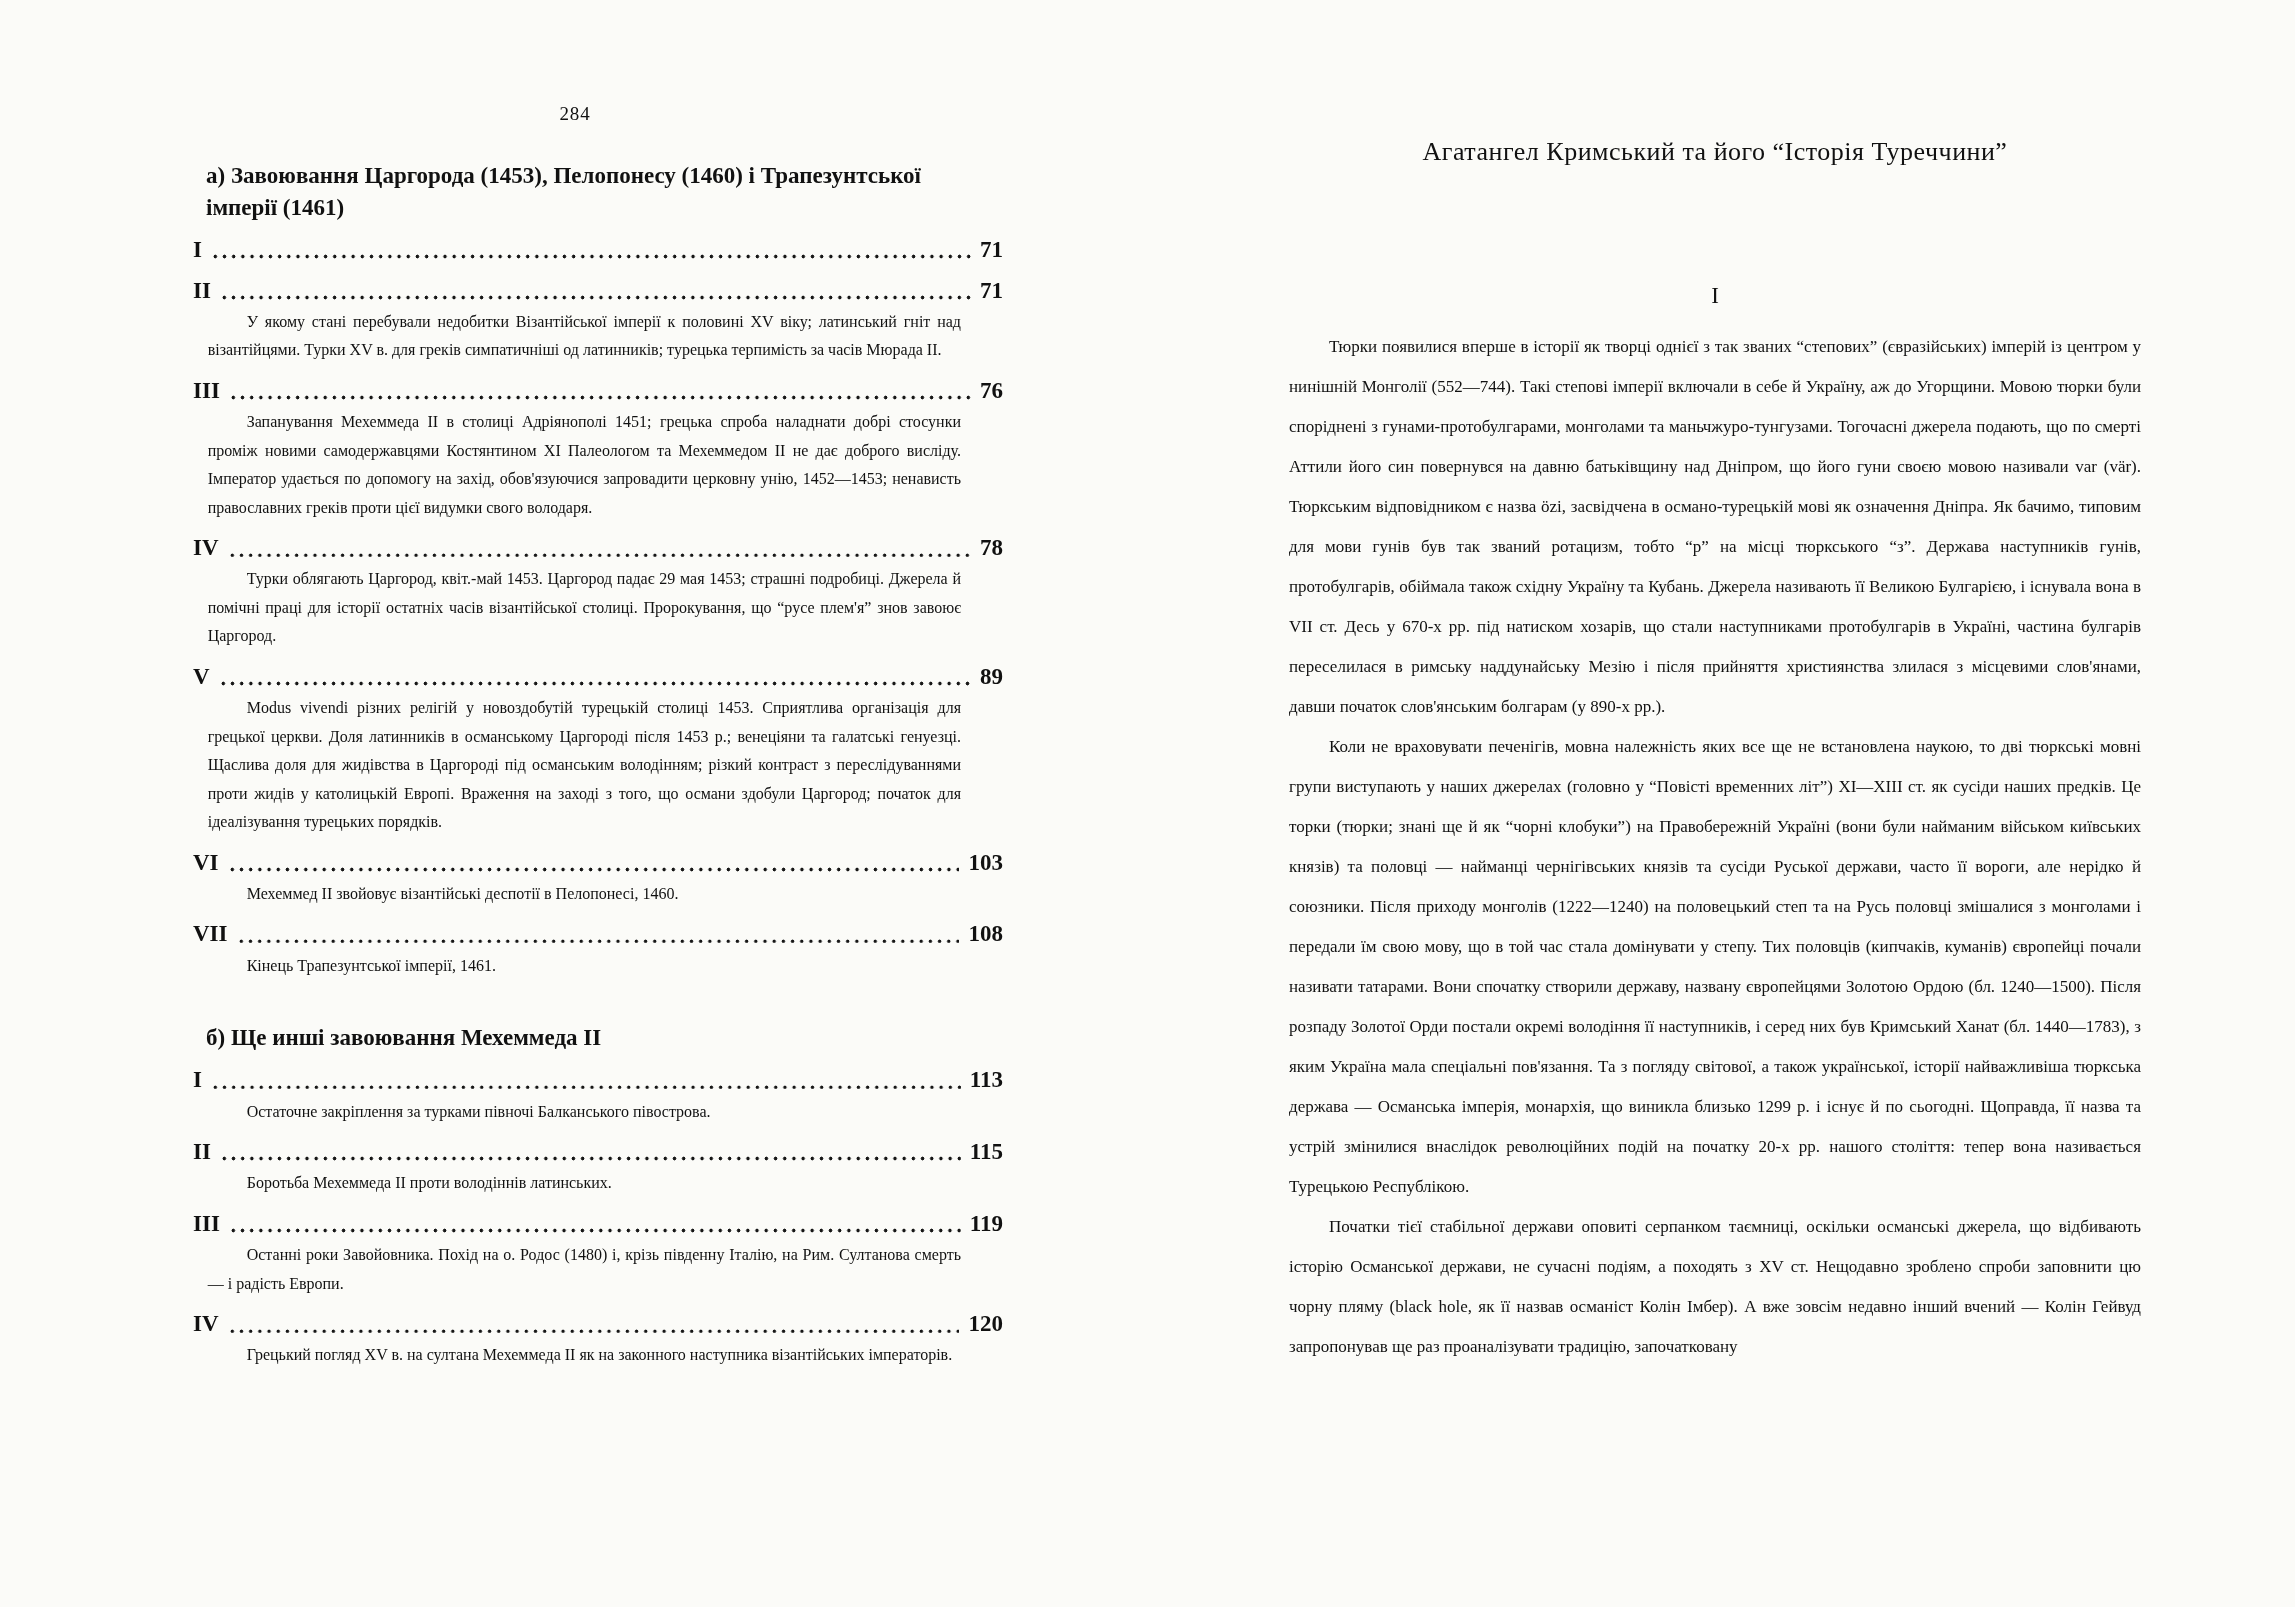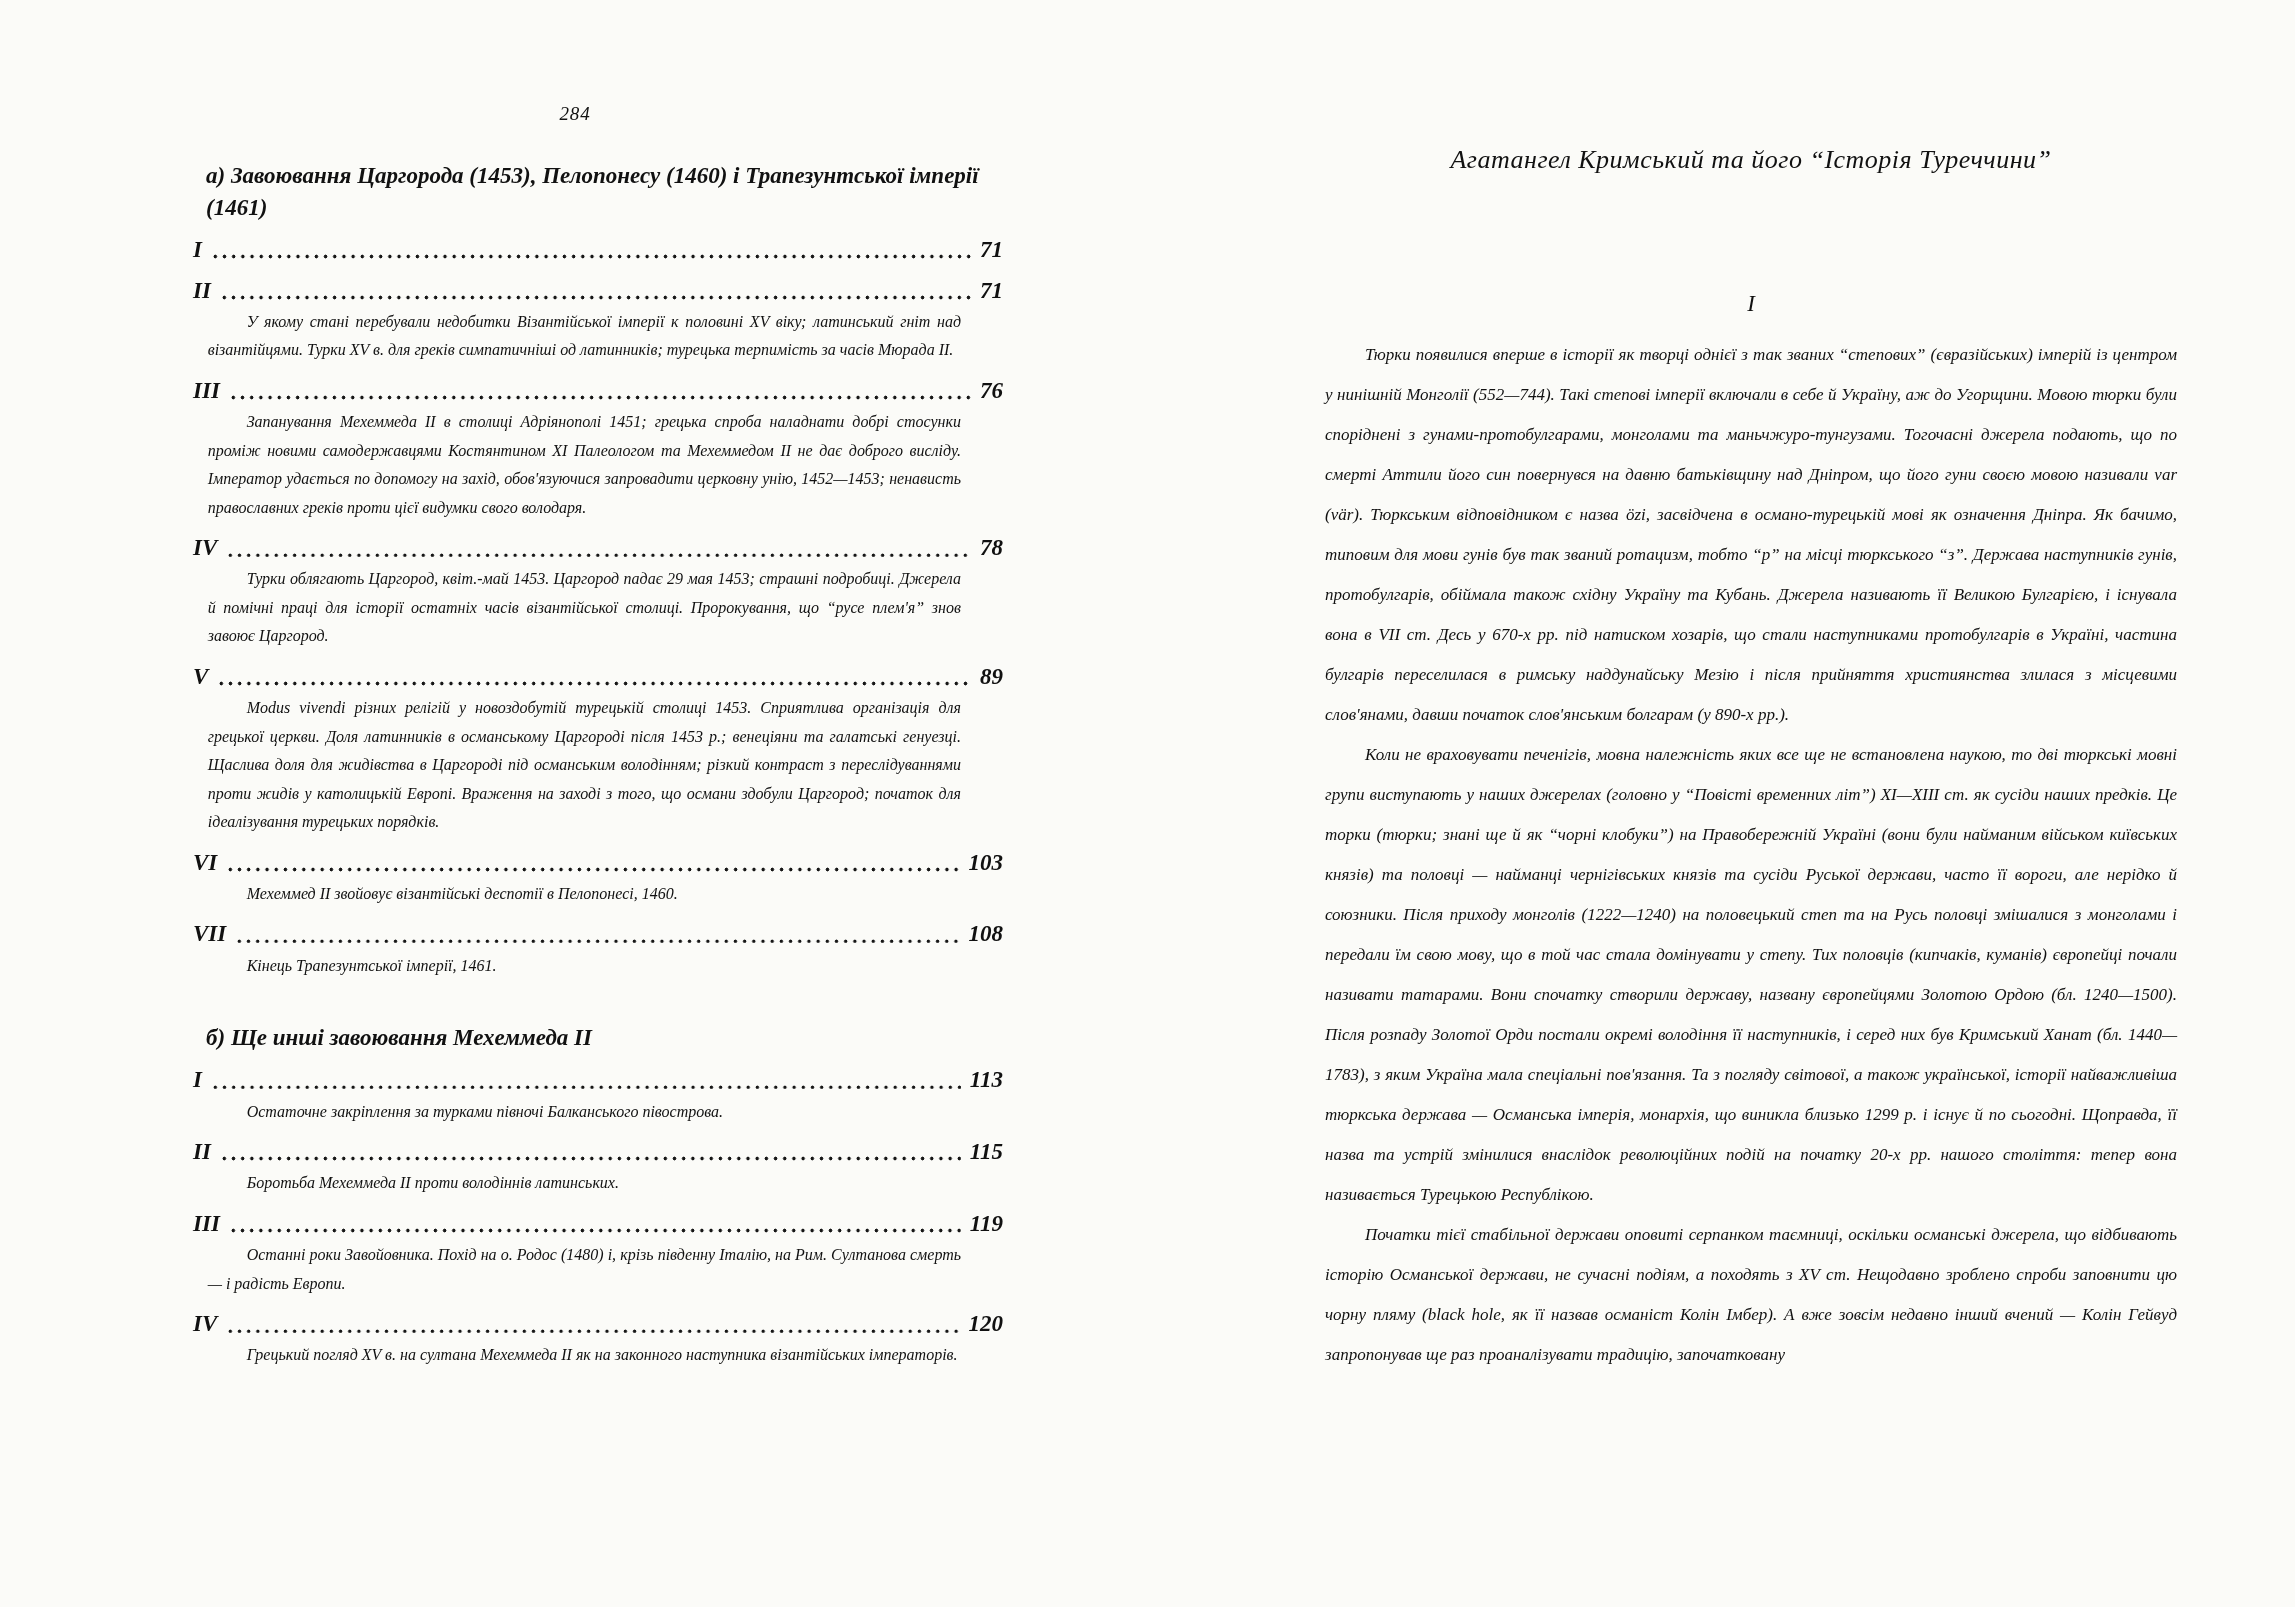--- a/index.html
+++ b/index.html
@@ -4,21 +4,21 @@
 <style>
   * { margin: 0; padding: 0; box-sizing: border-box; }
   html, body { width: 2296px; height: 1608px; }
   body {
     background: #fbfbf8;
     color: #111;
     font-family: "Liberation Serif", "DejaVu Serif", serif;
     position: relative;
     overflow: hidden;
   }
-  .page { position: absolute; font-style: italic; }
+  .page { position: absolute; }
 
   
   .left-page { left: 147px; top: 103px; width: 856px; }
   .page-number { text-align: center; font-size: 19px; letter-spacing: 0.9px; }
   .left-title { font-size: 24px; font-weight: bold; margin-top: 13px; }
   .toc { margin-left: 46px; margin-top: 35px; }
   .toc-heading {
     font-size: 23px; font-weight: bold; line-height: 32px;
     padding-left: 13px; margin-bottom: 3.7px; margin-right: 18.4px;
   }
@@ -37,21 +37,21 @@
     background-repeat: repeat-x;
   }
   .toc-desc {
     font-size: 16px; line-height: 28.5px;
     margin: 2.8px 42px 0 14.7px;
     text-indent: 39px; text-align: justify;
   }
   .toc-desc:empty { display: none; }
 
   
-  .right-page { left: 1289px; top: 145px; width: 852px; margin-left: 36px; }
+  .right-page { left: 1289px; top: 137px; width: 852px; }
   .right-title { font-size: 26px; text-align: center; letter-spacing: 0.5px; }
   .right-numeral { text-align: center; font-size: 23px; margin-top: 116px; }
   .right-body { margin-top: 18.4px; }
   .body-par {
     font-size: 17px; line-height: 40px;
     text-align: justify; text-indent: 40px;
   }
 </style>
 </head>
 <body>

